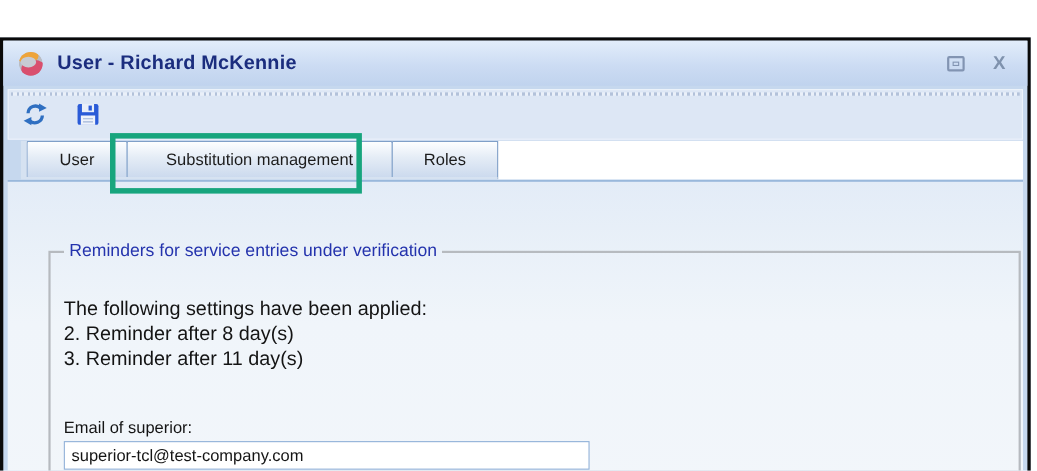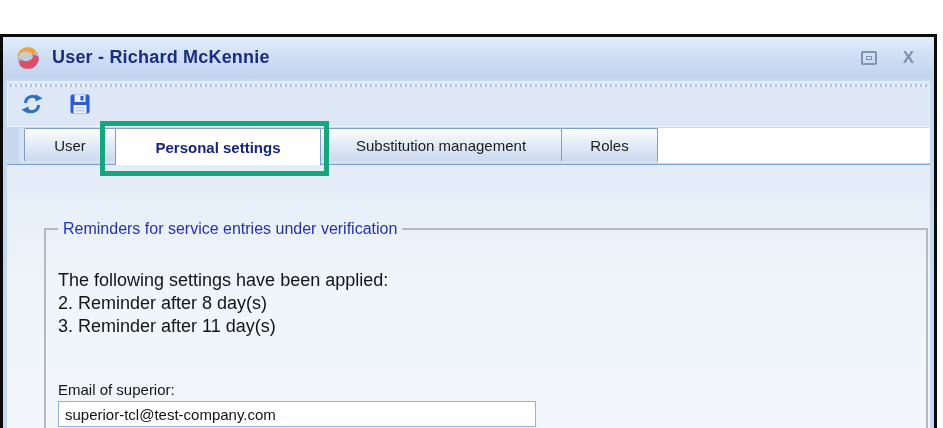--- a/index.html
+++ b/index.html
@@ -111,23 +111,20 @@
           <line x1="7.5" y1="18.8" x2="16.5" y2="18.8" stroke="#9fb4d8" stroke-width="1"></line>
         </svg>
       </span>
     </div>
 
     <div class="tabstrip">
       <span class="tab-lead"></span>
       <div class="tab" style="width:92px">
         <span>User</span>
       </div>
-      <div class="tab active" style="width:206px">
-        <span>Personal settings</span>
-      </div>
       <div class="tab" style="width:242px">
         <span>Substitution management</span>
       </div>
       <div class="tab" style="width:97px">
         <span>Roles</span>
       </div>
       <span class="tab-fill"></span>
     </div>
 
     <div class="highlight-rect"></div>

